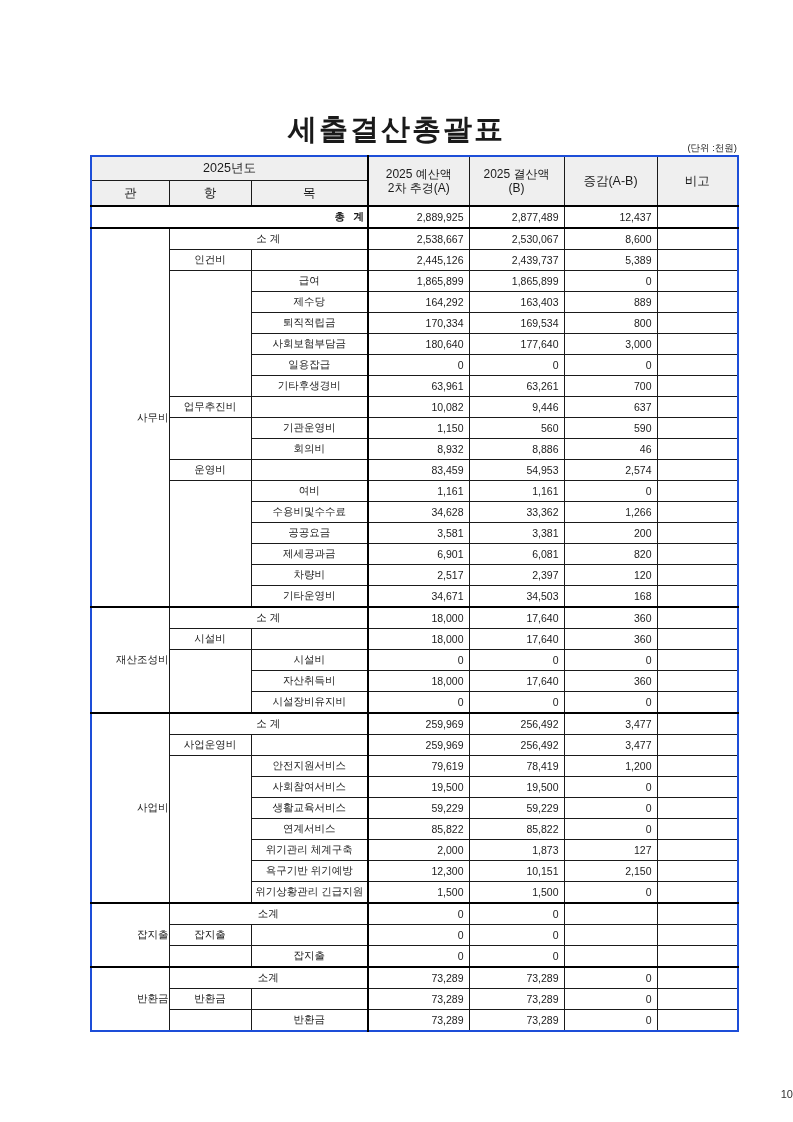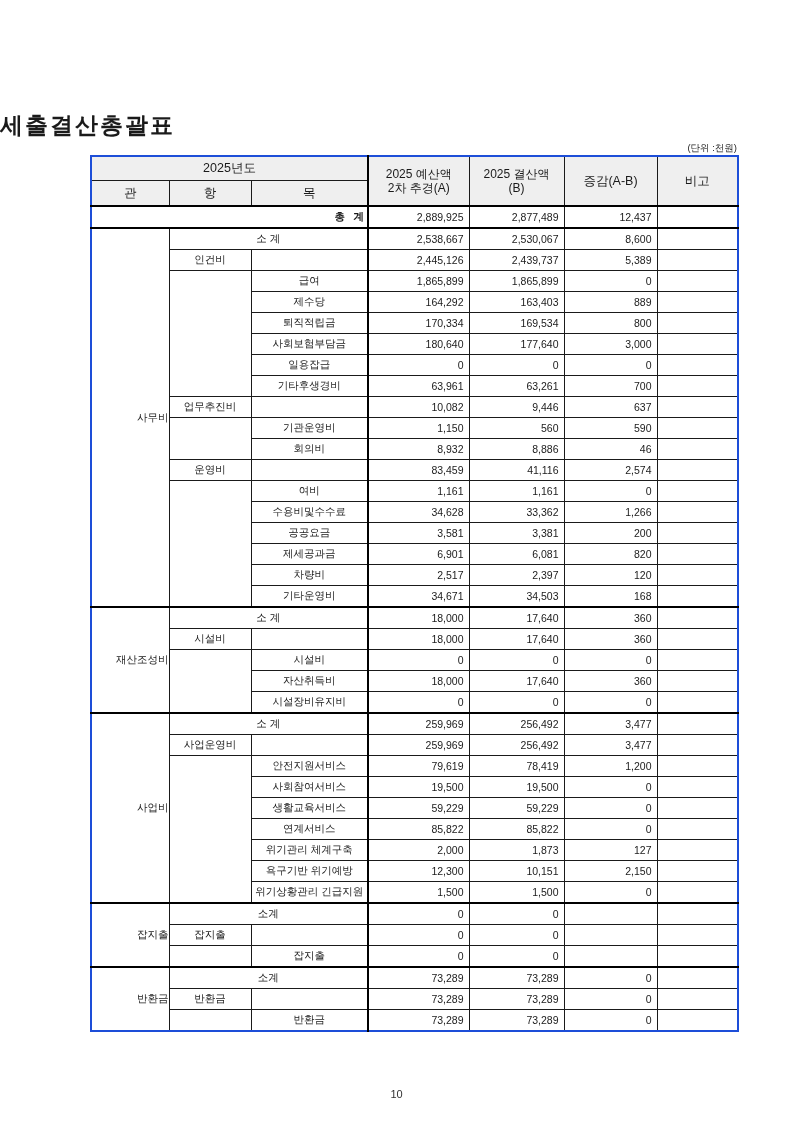--- a/index.html
+++ b/index.html
@@ -8,23 +8,23 @@
     position:relative;
     width:793px;height:1122px;
     background:#ffffff;
     margin:0 auto;
     font-family:"Liberation Sans","DejaVu Sans",sans-serif;
     color:#1a1a1a;
     overflow:hidden;
   }
   .doc-title{
     position:absolute;top:110px;left:0;width:100%;
-    text-align:left;
+    text-align:center;
     font-family:"Liberation Serif","DejaVu Serif",serif;
-    font-size:23px;font-weight:700;letter-spacing:2px;
+    font-size:29px;font-weight:700;letter-spacing:2px;
   }
   .unit-note{
     position:absolute;top:142px;right:56px;
     font-size:9.5px;color:#222;
   }
   table.budget{
     position:absolute;top:155px;left:90px;
     width:647px;
     border-collapse:collapse;table-layout:fixed;
     border:2px solid #1d4ed8;
@@ -51,21 +51,21 @@
     text-align:right;font-weight:700;font-size:13.5px;letter-spacing:3px;
     font-family:"Liberation Serif","DejaVu Serif",serif;
   }
   td.cell-gwan{text-align:right;padding-left:2px;font-size:10.5px;}
   td.cell-hang{text-align:center;font-size:10.5px;}
   td.cell-mok{text-align:center;font-size:10px;}
   td.num{text-align:right;padding-right:5px;font-size:10.5px;}
   td.colA, th.colA{border-left:2px solid #000;}
   .page-number{
     position:absolute;top:1088px;left:0;width:100%;
-    text-align:center;font-size:11px;color:#333;
+    text-align:right;font-size:11px;color:#333;
   }
 </style>
 </head>
 <body>
 
 <div class="page">
 
   <div class="doc-title">세출결산총괄표</div>
   <div class="unit-note">(단위 :천원)</div>
 
@@ -190,21 +190,21 @@
           <td class="cell-mok">회의비</td>
           <td class="num colA">8,932</td>
           <td class="num">8,886</td>
           <td class="num">46</td>
           <td class="cell-note"></td>
         </tr>
         <tr>
           <td class="cell-hang">운영비</td>
           <td class="cell-mok"></td>
           <td class="num colA">83,459</td>
-          <td class="num">41,116</td>
+          <td class="num">54,953</td>
           <td class="num">2,574</td>
           <td class="cell-note"></td>
         </tr>
         <tr>
           <td class="cell-hang" rowspan="6"></td>
           <td class="cell-mok">여비</td>
           <td class="num colA">1,161</td>
           <td class="num">1,161</td>
           <td class="num">0</td>
           <td class="cell-note"></td>

